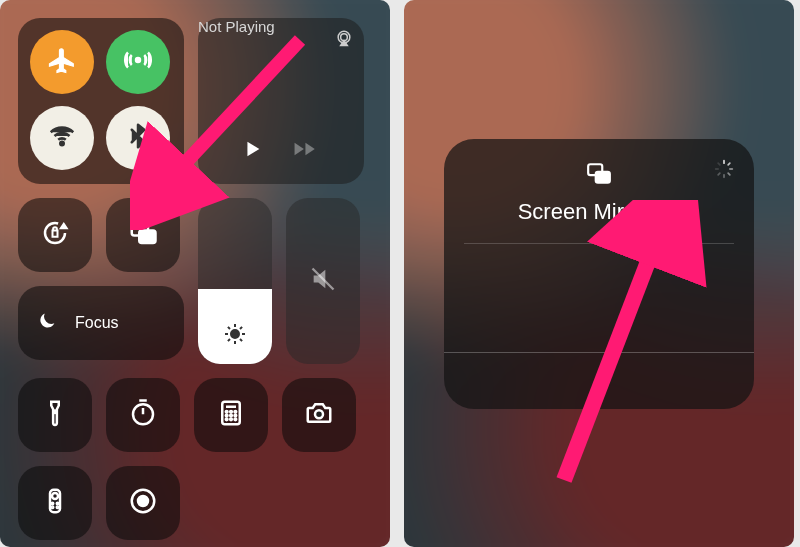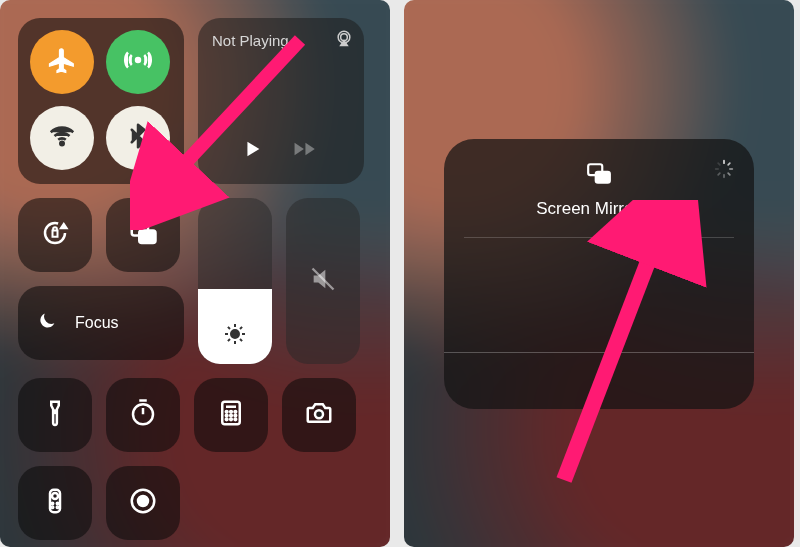--- a/index.html
+++ b/index.html
@@ -66,21 +66,20 @@
   .conn-btn svg { width: 30px; height: 30px; }
   .orange svg, .green svg { fill: #fff; stroke: #fff; }
   .white  svg { fill: #333; stroke: #333; }
 
   .nowplaying {
     width: 166px; height: 166px;
     background: rgba(30,30,30,0.55);
     border-radius: 22px;
     position: relative;
     color: #d7d7d7;
-    padding: 14px;
   }
   .np-title { font-size: 15px; }
   .np-airplay { position: absolute; top: 10px; right: 10px; }
   .np-controls {
     position: absolute; bottom: 18px; left: 0; right: 0;
     display: flex; align-items: center; justify-content: center; gap: 30px;
   }
   .np-play { color: #fff; font-size: 24px; }
   .np-fwd  { color: rgba(255,255,255,0.35); font-size: 22px; letter-spacing: -6px; }
 
@@ -154,21 +153,21 @@
     margin: 0 20px;
   }
   .mirror-card .sep2 {
     border-top: 1px solid rgba(255,255,255,0.25);
     position: absolute; bottom: 56px; left: 0; right: 0;
   }
   .spinner {
     position: absolute; top: 20px; right: 20px;
   }
   .spinner svg { width: 20px; height: 20px; }
-  .mirror-title { font-size: 17px; font-weight: 500; }
+  .mirror-title { font-size: 22px; font-weight: 500; }
 
 </style>
 </head>
 <body>
 
 <div class="panel panel-left">
   <div class="bg"></div>
   <div class="overlay"></div>
   <div class="content">
 

